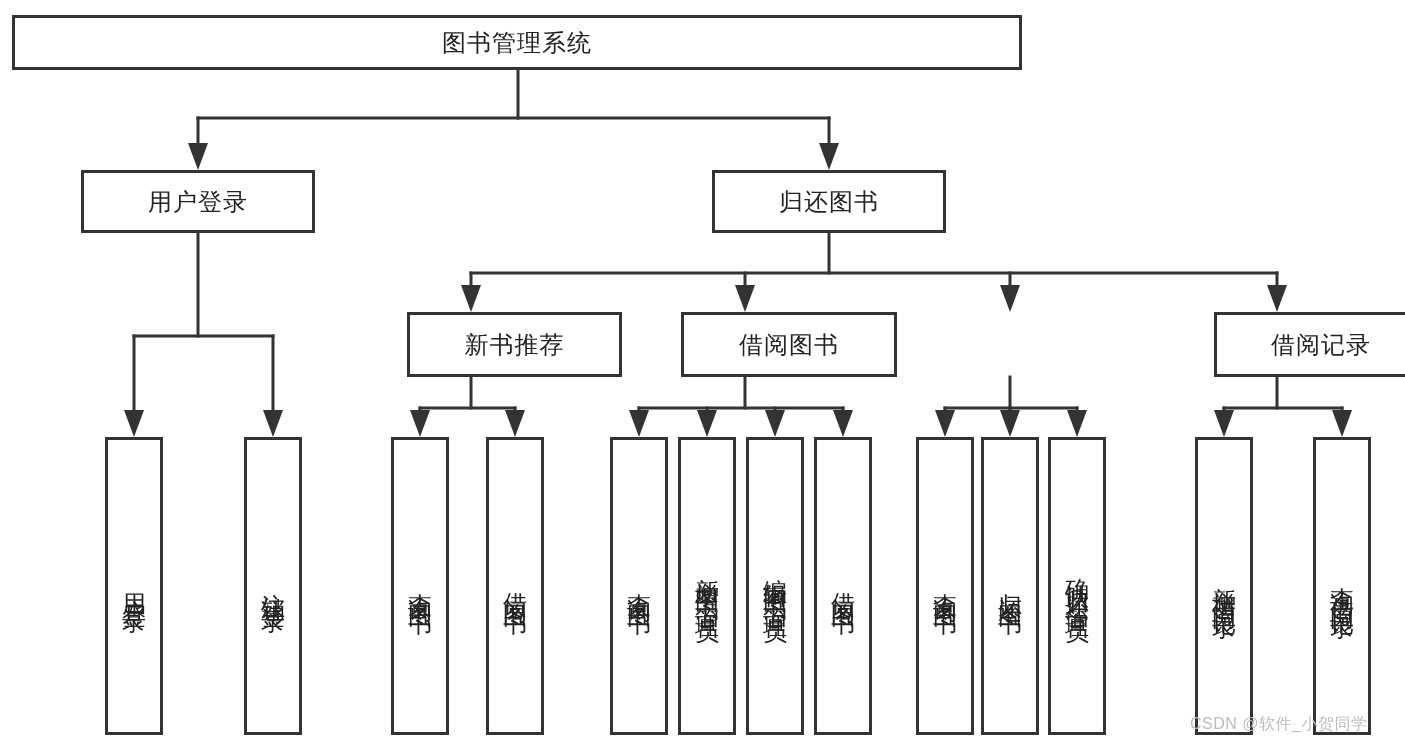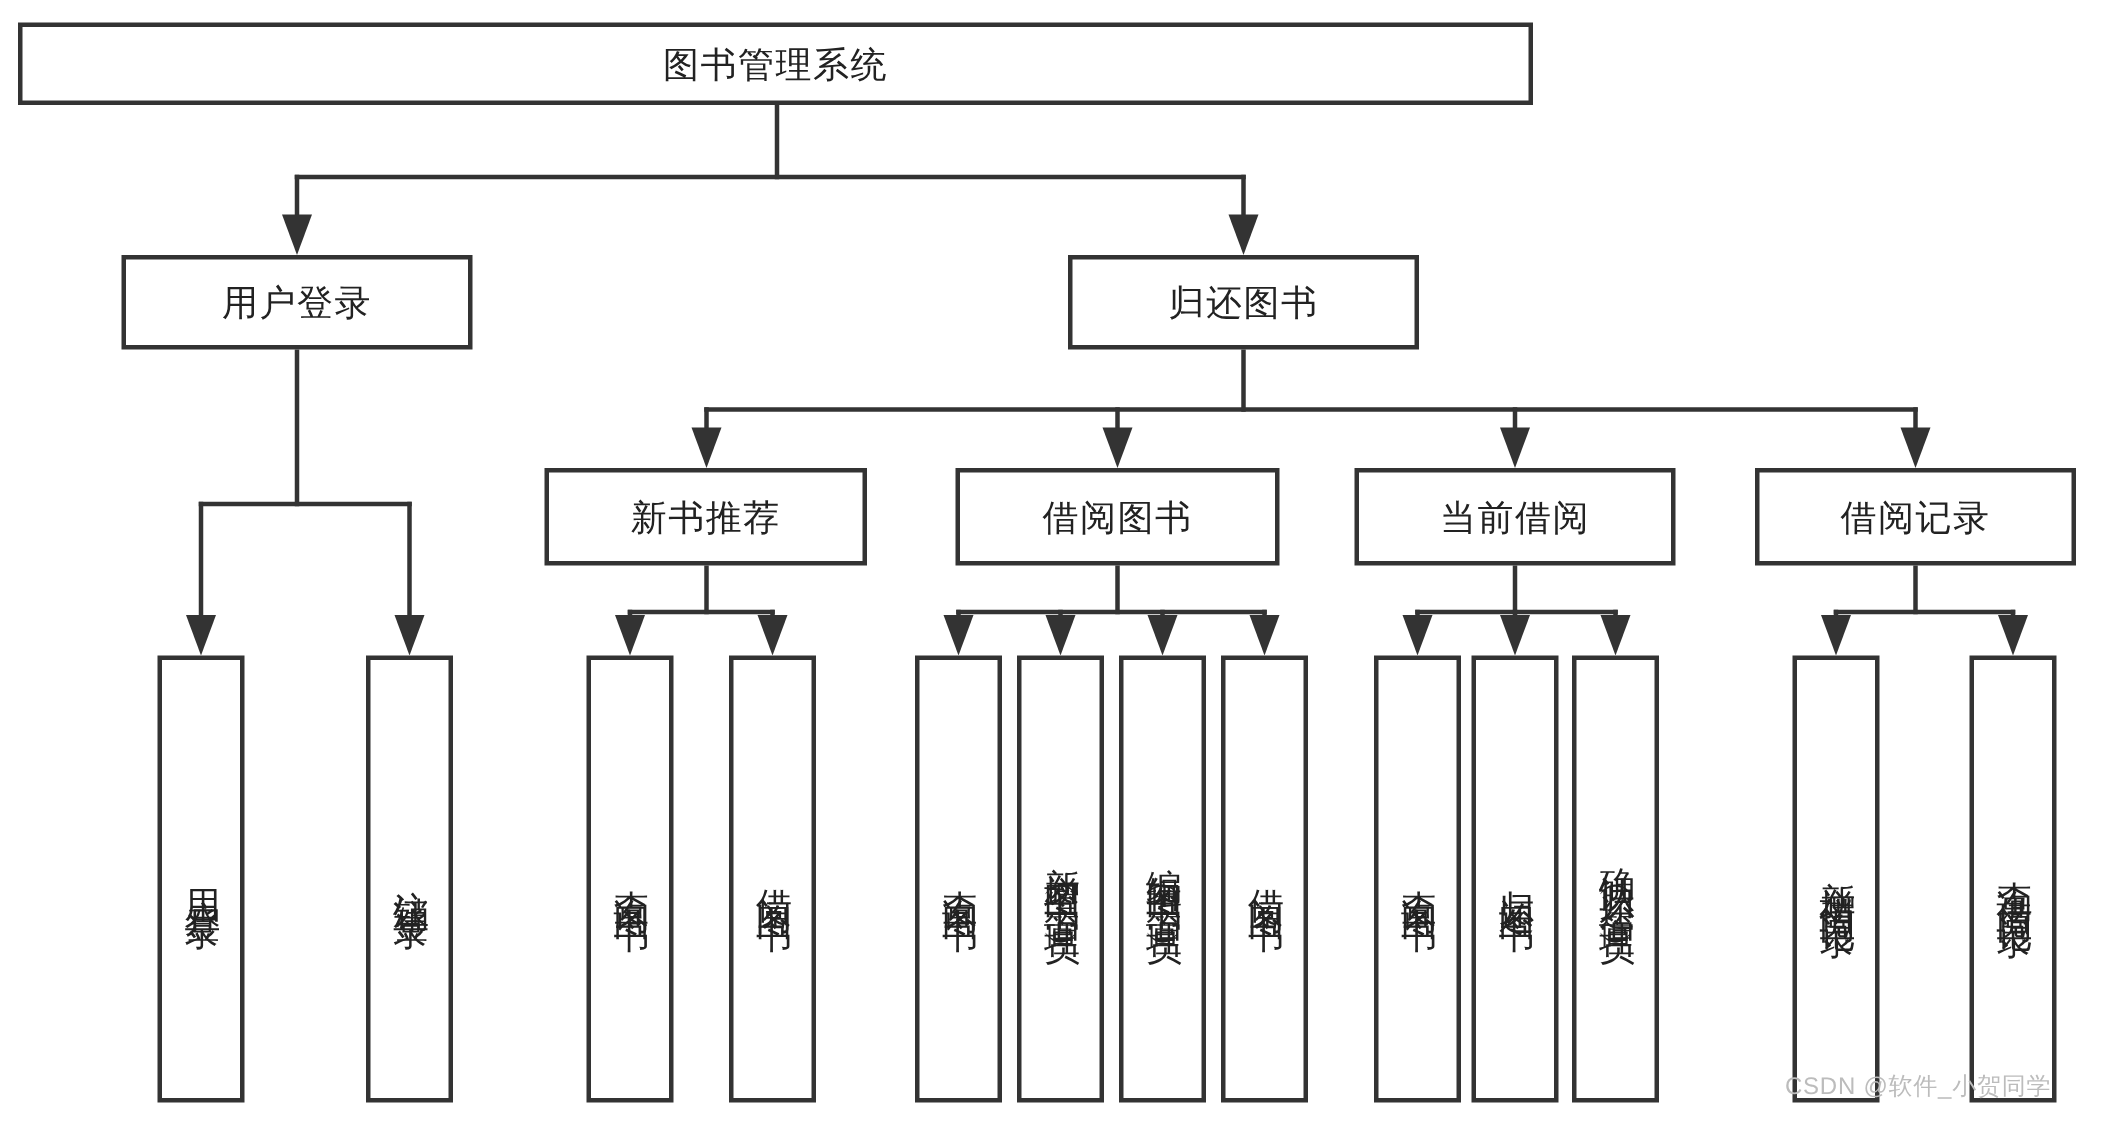--- a/index.html
+++ b/index.html
@@ -19,21 +19,21 @@
     border: 3px solid var(--line, #333333);
     color: var(--text, #222222);
     font-size: 24px;
     display: flex;
     align-items: center;
     justify-content: center;
   }
   .hnode { letter-spacing: 1px; }
   .root  { left: 12px; top: 15px; width: 1010px; height: 55px; }
   .lvl2  { top: 170px; width: 234px; height: 63px; }
-  .lvl3  { top: 312px; width: 215px; height: 65px; }
+  .lvl3  { top: 312px; width: 215px; height: 65px; margin-left: 44px; }
   .leaf  {
     top: 437px; width: 58px; height: 298px;
     writing-mode: vertical-rl;
     text-orientation: upright;
     letter-spacing: 6px;
     line-height: 1;
   }
   .watermark {
     position: absolute;
     left: 1190px; top: 714px;
@@ -118,21 +118,20 @@
     </g>
   </svg>
 
   <div class="box root hnode">图书管理系统</div>
 
   <div class="box lvl2 hnode" style="left:81px">用户登录</div>
   <div class="box lvl2 hnode" style="left:712px">归还图书</div>
 
   <div class="box lvl3 hnode" style="left:363px">新书推荐</div>
   <div class="box lvl3 hnode" style="left:637px;width:216px">借阅图书</div>
-  <div class="box lvl3 hnode" style="left:903px;width:214px">当前借阅</div>
   <div class="box lvl3 hnode" style="left:1170px;width:214px">借阅记录</div>
 
   <div class="box leaf" style="left:105px">用户登录</div>
   <div class="box leaf" style="left:244px">注销登录</div>
 
   <div class="box leaf" style="left:391px">查询图书</div>
   <div class="box leaf" style="left:486px">借阅图书</div>
 
   <div class="box leaf" style="left:610px">查询图书</div>
   <div class="box leaf" style="left:678px">新增图书（管理员）</div>

